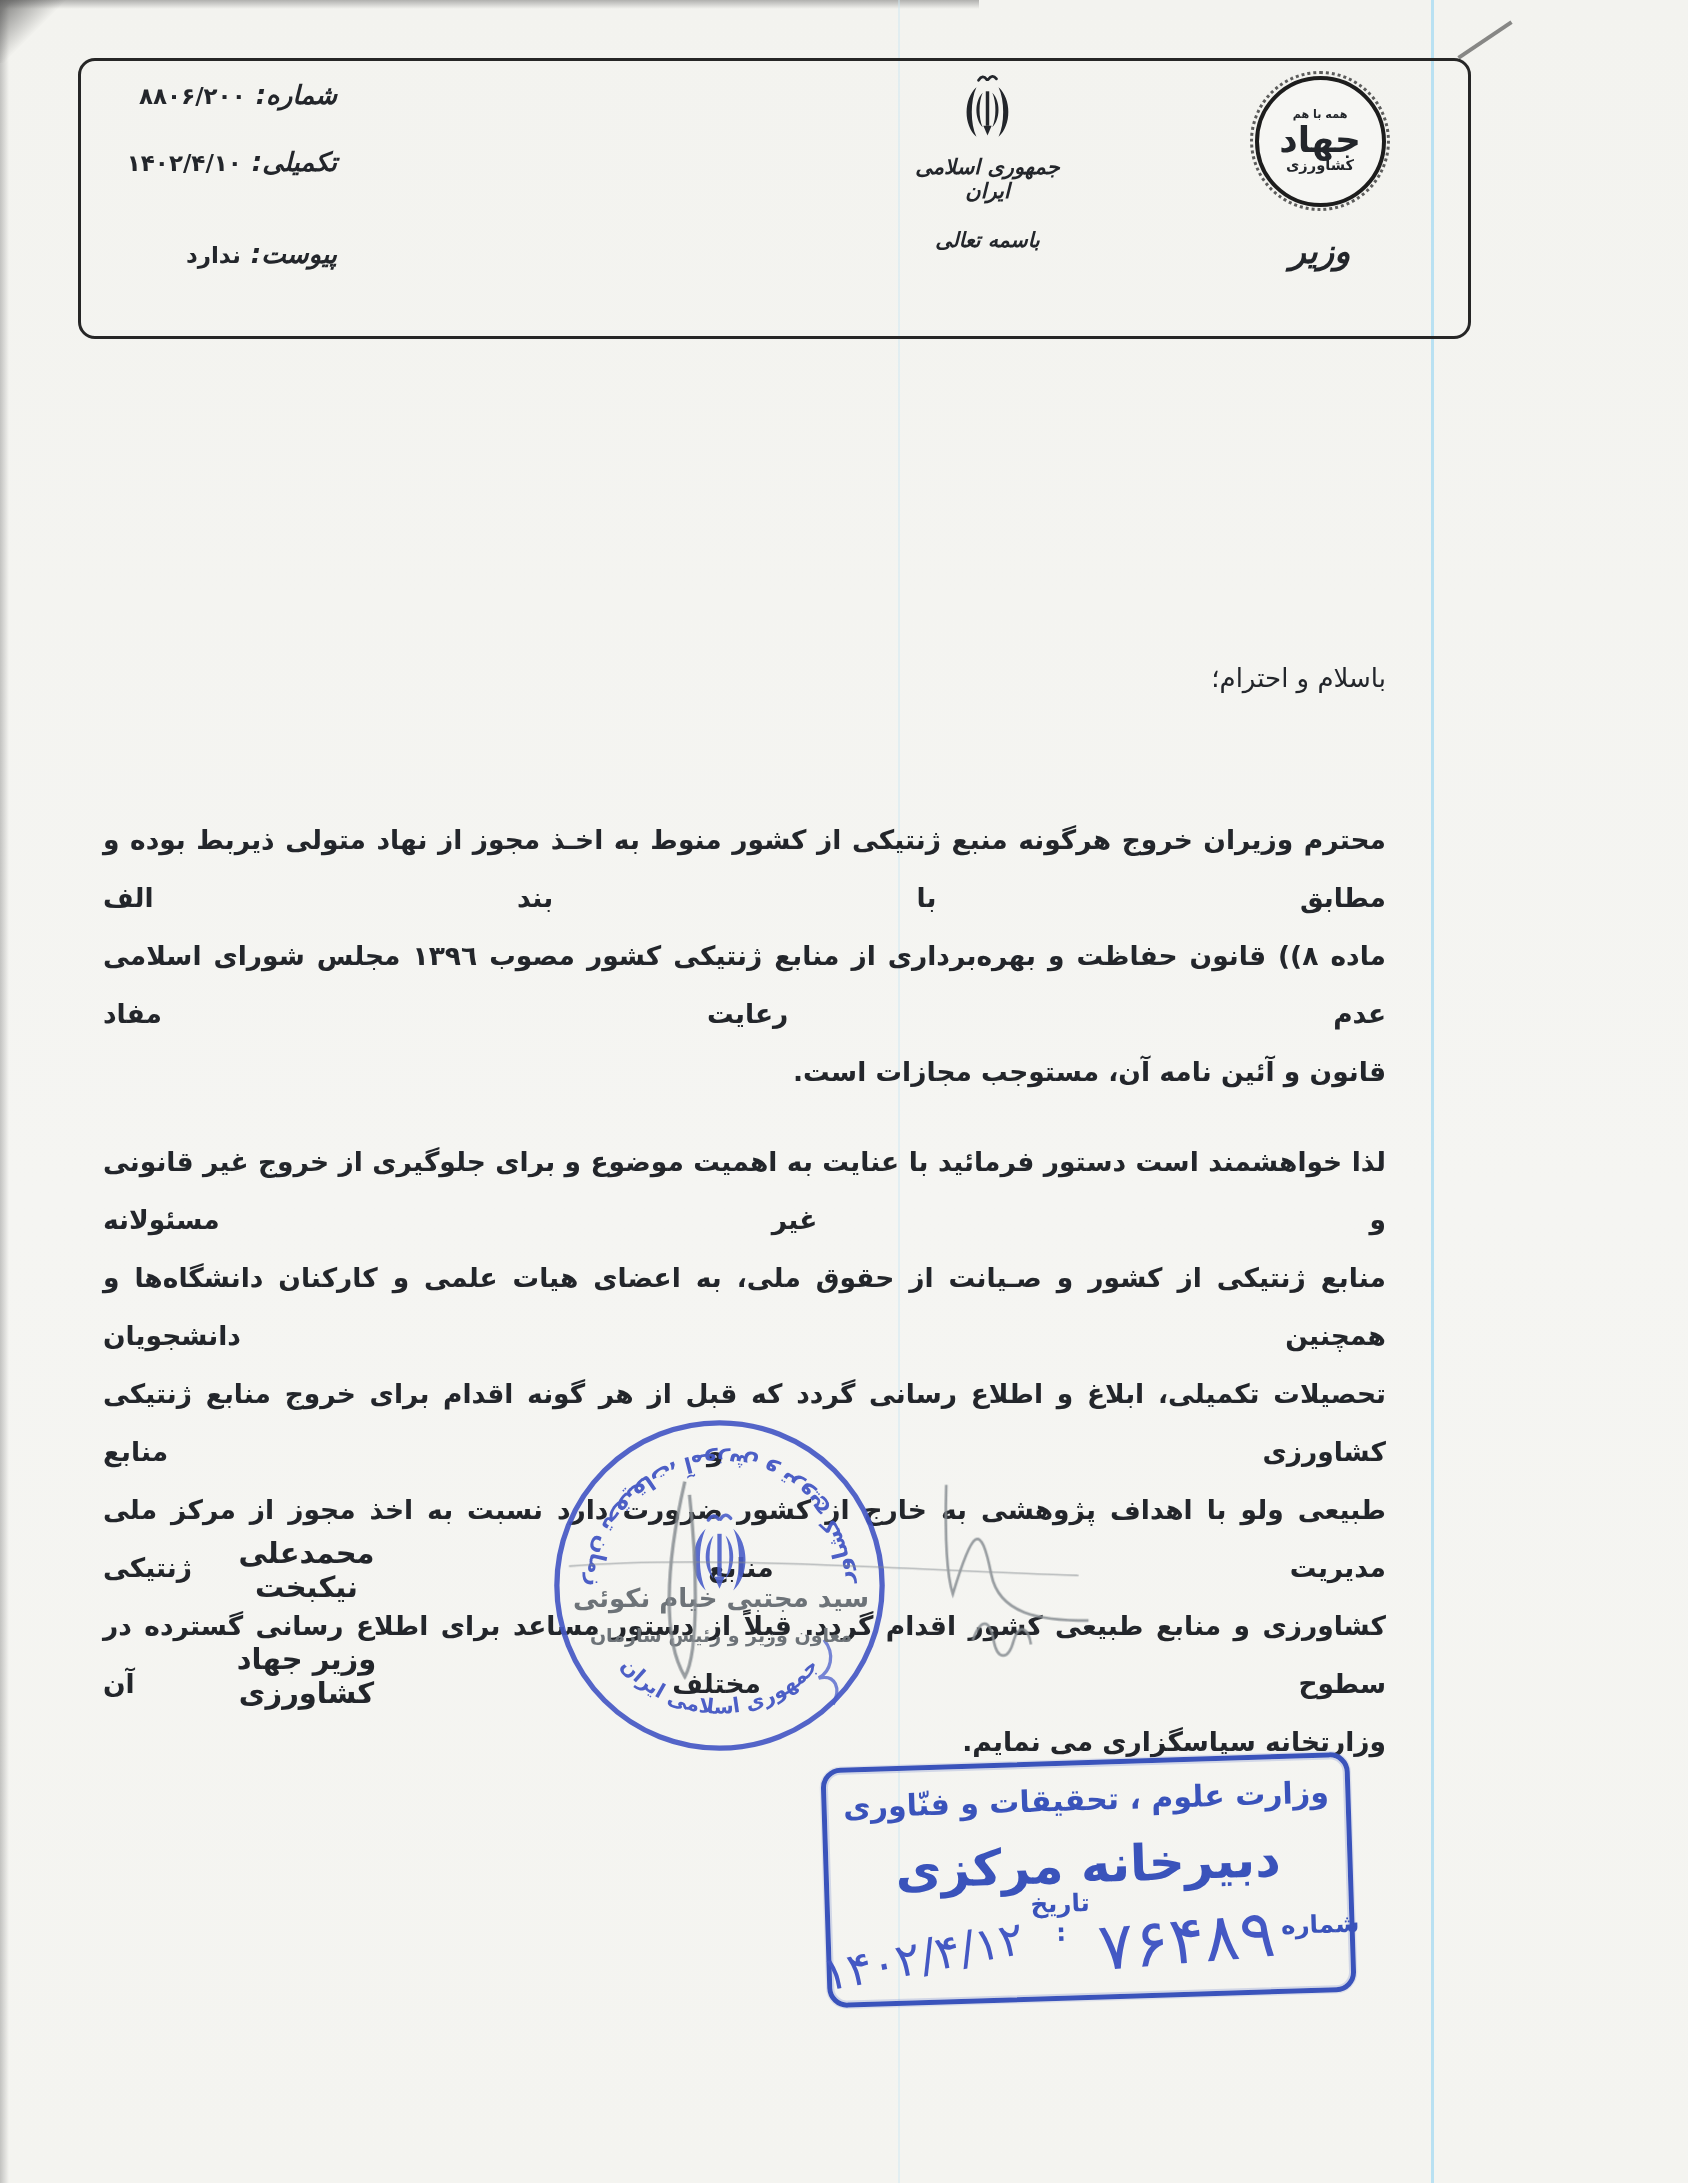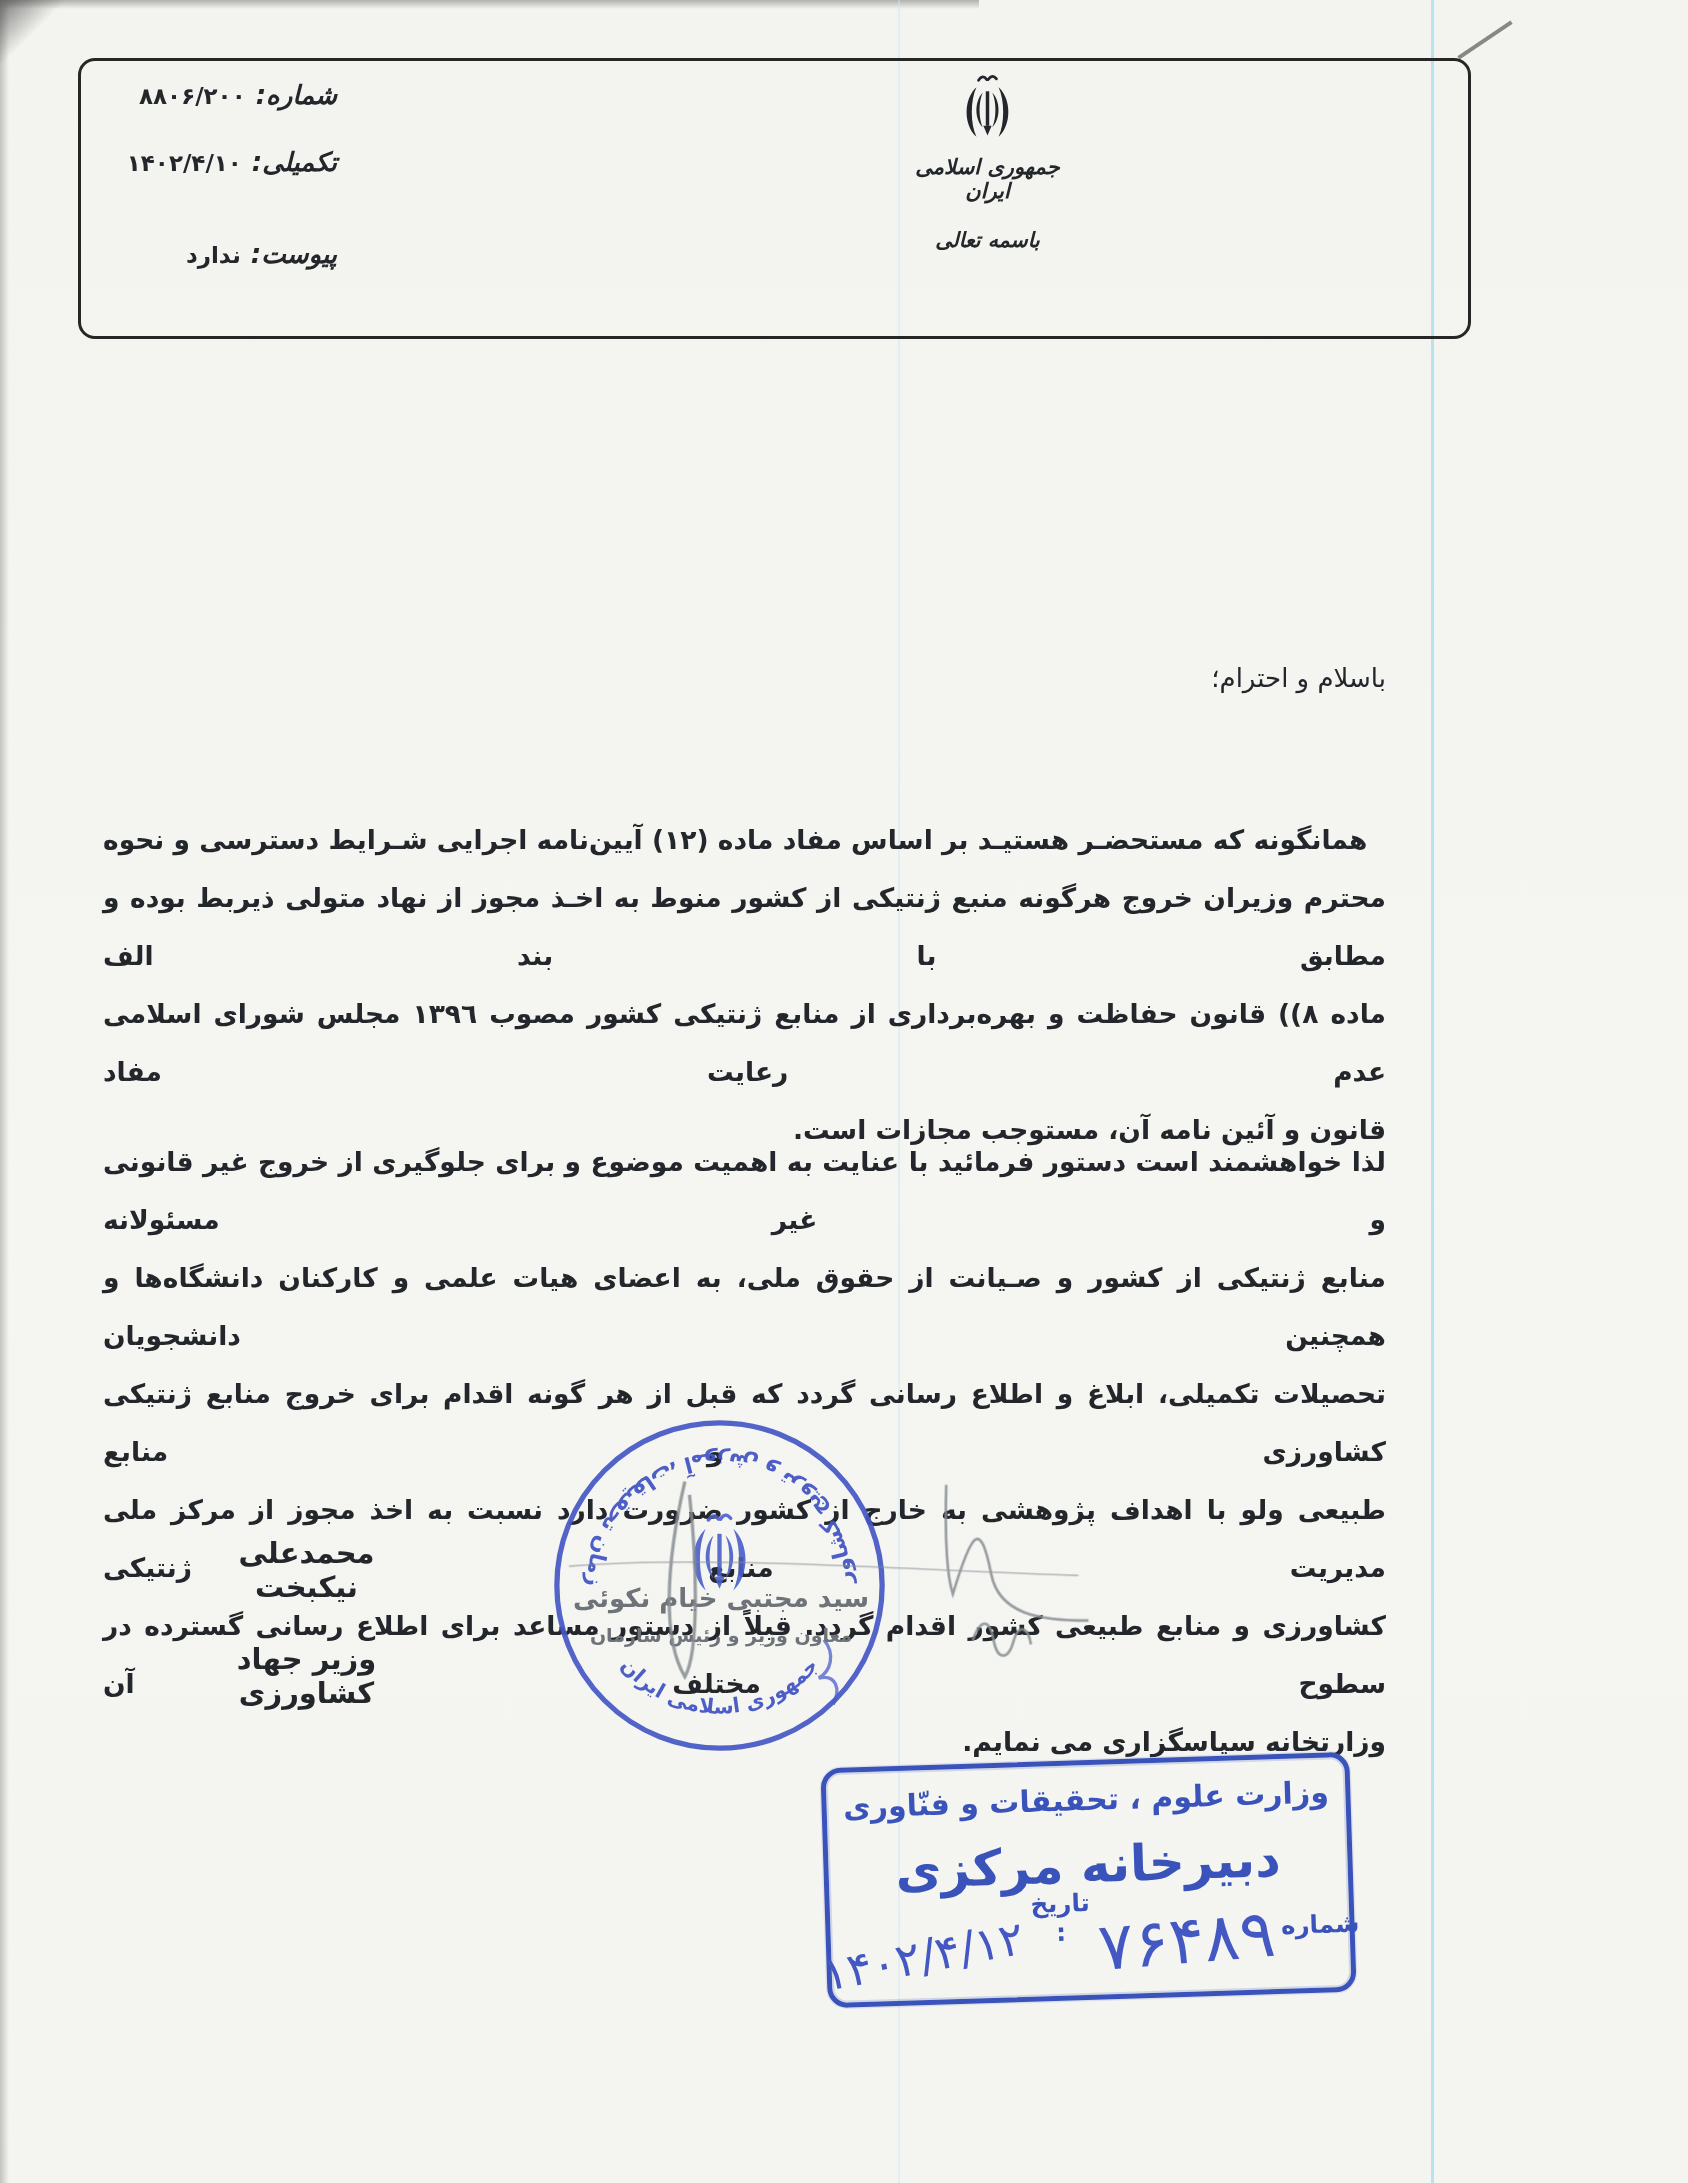--- a/index.html
+++ b/index.html
@@ -112,27 +112,34 @@
         <path d="M50,90 L44,76 L56,76 Z"></path>
         <path d="M43,28 C31,40 31,66 43,78 C37,64 37,42 43,28 Z"></path>
         <path d="M57,28 C69,40 69,66 57,78 C63,64 63,42 57,28 Z"></path>
         <path d="M34,20 C15,37 15,75 34,92 C25,73 25,39 34,20 Z"></path>
         <path d="M66,20 C85,37 85,75 66,92 C75,73 75,39 66,20 Z"></path>
       </svg>
       <div class="hcountry">جمهوری اسلامی ایران</div>
       <div class="hbesmele">باسمه تعالی</div>
     </div>
 
+    <div class="hlogo">
+      <div class="logo-circle">
+        <div class="logo-motto">همه با هم</div>
+        <div class="logo-main">جهاد</div>
+        <div class="logo-sub">کشاورزی</div>
+      </div>
+      <div class="logo-minister">وزیر</div>
+    </div>
   </div>
 
 
   <div class="salutation">باسلام و احترام؛</div>
 
   <div class="para para-1">
-    <div class="pline indent">همانگونه که مستحضـر هستیـد بر اساس مفاد ماده (۱۲) آیین‌نامه اجرایی شـرایط دسترسی و نحوه</div>
     <div class="pline">محترم وزیران خروج هرگونه منبع ژنتیکی از کشور منوط به اخـذ مجوز از نهاد متولی ذیربط بوده و مطابق با بند الف</div>
     <div class="pline">ماده ۸)) قانون حفاظت و بهره‌برداری از منابع ژنتیکی کشور مصوب ١٣٩٦ مجلس شورای اسلامی عدم رعایت مفاد</div>
     <div class="pline short">قانون و آئین نامه آن، مستوجب مجازات است.</div>
   </div>
 
   <div class="para para-2">
     <div class="pline">لذا خواهشمند است دستور فرمائید با عنایت به اهمیت موضوع و برای جلوگیری از خروج غیر قانونی و غیر مسئولانه</div>
     <div class="pline">منابع ژنتیکی از کشور و صـیانت از حقوق ملی، به اعضای هیات علمی و کارکنان دانشگاه‌ها و همچنین دانشجویان</div>
     <div class="pline">تحصیلات تکمیلی، ابلاغ و اطلاع رسانی گردد که قبل از هر گونه اقدام برای خروج منابع ژنتیکی کشاورزی و منابع</div>
     <div class="pline">طبیعی ولو با اهداف پژوهشی به خارج از کشور ضرورت دارد نسبت به اخذ مجوز از مرکز ملی مدیریت منابع ژنتیکی</div>

